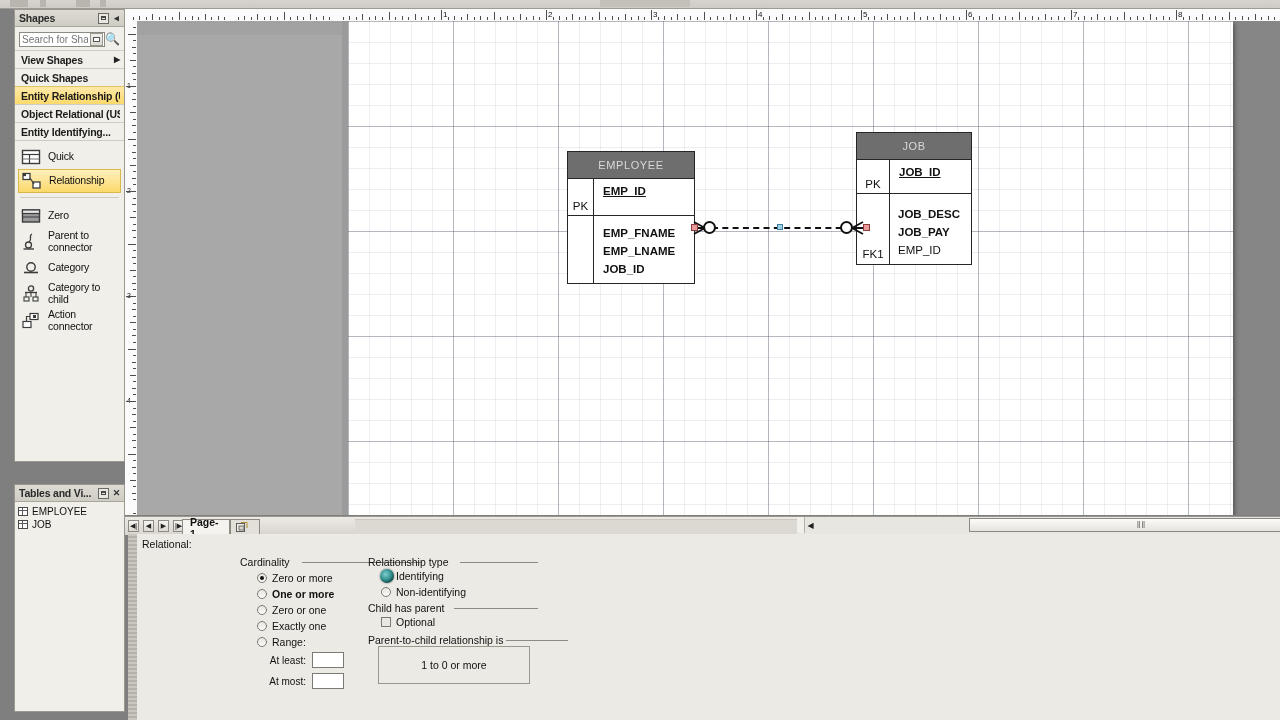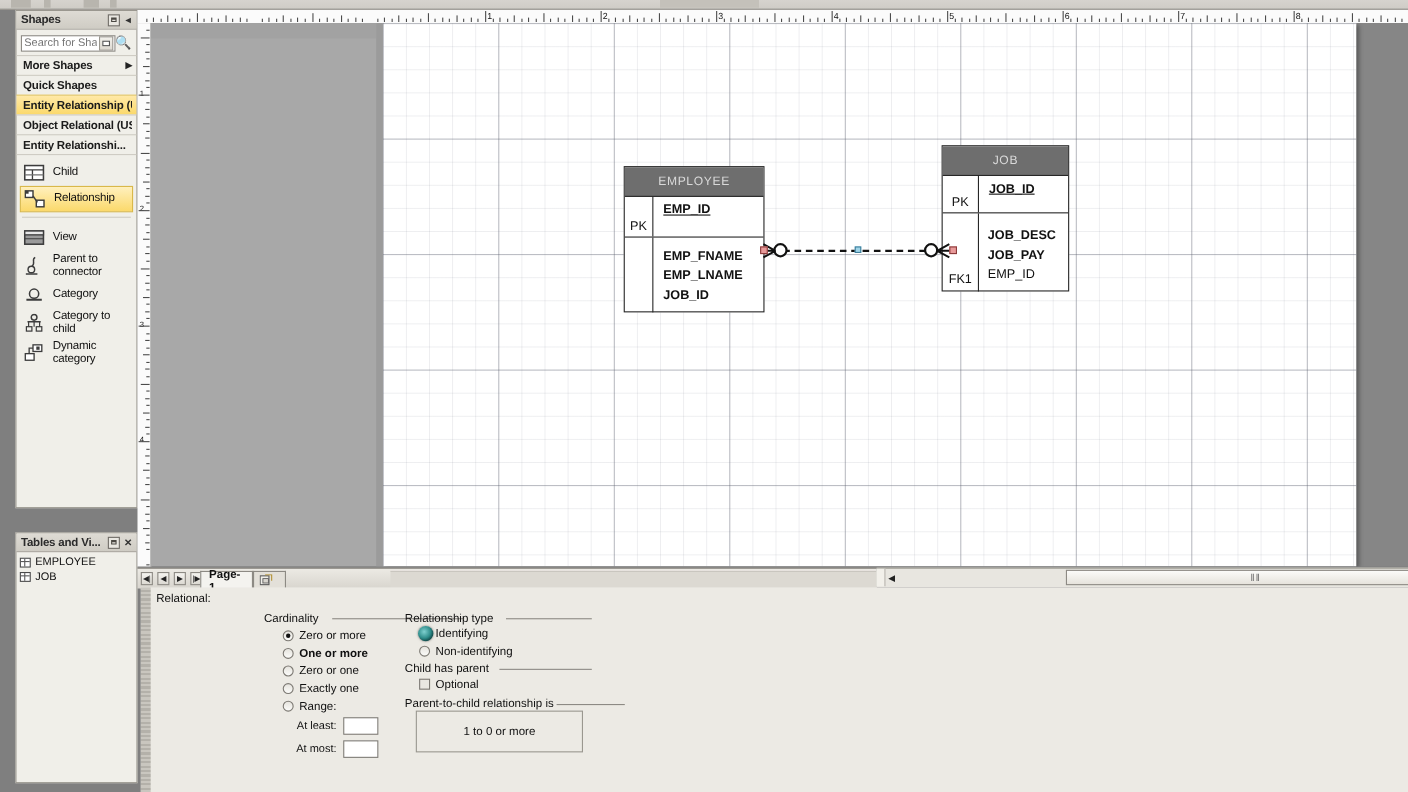--- a/index.html
+++ b/index.html
@@ -189,48 +189,48 @@
       <div class="search-box">
         <input placeholder="Search for Shapes" style="">
         <span class="sb-btn">
             <i></i>
           </span>
       </div>
       <span class="search-go">🔍</span>
     </div>
 
     <div class="menu-item">
-      <span class="lbl">More Shapes</span>
+      <span class="lbl">View Shapes</span>
       <span class="arrow">▶</span>
     </div>
     <div class="menu-item">
       <span class="lbl">Quick Shapes</span>
     </div>
     <div class="menu-item sel">
       <span class="lbl">Entity Relationship (U...</span>
     </div>
     <div class="menu-item">
       <span class="lbl">Object Relational (US ...</span>
     </div>
     <div class="menu-item hdr">
-      <span class="lbl">Entity Relationshi...</span>
+      <span class="lbl">Entity Identifying...</span>
     </div>
 
     <div class="stencil">
 
       <div class="sh-row">
         <span class="sh-ico">
           <svg width="20" height="18" viewBox="0 0 20 18">
             <rect x="1.5" y="2.5" width="17" height="13" fill="#fff" stroke="#3c3c3c" stroke-width="1.4"></rect>
             <line x1="1.5" y1="6.5" x2="18.5" y2="6.5" stroke="#3c3c3c" stroke-width="1.2"></line>
             <line x1="8.5" y1="6.5" x2="8.5" y2="15.5" stroke="#3c3c3c" stroke-width="1.2"></line>
             <line x1="1.5" y1="11" x2="18.5" y2="11" stroke="#6f6f6f" stroke-width="1"></line>
           </svg>
         </span>
-        <span class="sh-lbl">Child</span>
+        <span class="sh-lbl">Quick</span>
       </div>
 
       <div class="sh-row sel">
         <span class="sh-ico">
           <svg width="20" height="18" viewBox="0 0 20 18">
             <rect x="1" y="1.5" width="7" height="6" fill="#fff" stroke="#3c3c3c" stroke-width="1.3"></rect>
             <rect x="1" y="1.5" width="3" height="2.6" fill="#3c3c3c"></rect>
             <rect x="11" y="10" width="7" height="6" fill="#fff" stroke="#3c3c3c" stroke-width="1.3"></rect>
             <path d="M8 6 L12 12" stroke="#3c3c3c" stroke-width="1.3" fill="none"></path>
           </svg>
@@ -241,21 +241,21 @@
       <div class="sh-sep"></div>
 
       <div class="sh-row">
         <span class="sh-ico">
           <svg width="20" height="18" viewBox="0 0 20 18">
             <rect x="1.5" y="3" width="17" height="12" fill="#9a9a9a" stroke="#3c3c3c" stroke-width="1.4"></rect>
             <rect x="1.5" y="3" width="17" height="3.5" fill="#e8e8e8" stroke="#3c3c3c" stroke-width="1.2"></rect>
             <line x1="1.5" y1="10" x2="18.5" y2="10" stroke="#3c3c3c" stroke-width="1"></line>
           </svg>
         </span>
-        <span class="sh-lbl">View</span>
+        <span class="sh-lbl">Zero</span>
       </div>
 
       <div class="sh-row">
         <span class="sh-ico">
           <svg width="20" height="18" viewBox="0 0 20 18">
             <path d="M11 1 C7 3 12 6 8 9" stroke="#3c3c3c" stroke-width="1.3" fill="none"></path>
             <circle cx="7.5" cy="12" r="3" fill="none" stroke="#3c3c3c" stroke-width="1.3"></circle>
             <line x1="2.5" y1="16" x2="13" y2="16" stroke="#3c3c3c" stroke-width="1.4"></line>
           </svg>
         </span>
@@ -287,21 +287,21 @@
 
       <div class="sh-row">
         <span class="sh-ico">
           <svg width="20" height="18" viewBox="0 0 20 18">
             <rect x="9" y="1.5" width="8" height="6" fill="#fff" stroke="#3c3c3c" stroke-width="1.2"></rect>
             <rect x="2" y="9.5" width="8" height="6" fill="#fff" stroke="#3c3c3c" stroke-width="1.2"></rect>
             <path d="M9 4.5 L5.5 4.5 L5.5 9.5" stroke="#3c3c3c" stroke-width="1.2" fill="none"></path>
             <rect x="12" y="3" width="3" height="3" fill="#3c3c3c"></rect>
           </svg>
         </span>
-        <span class="sh-lbl">Dynamic category</span>
+        <span class="sh-lbl">Action connector</span>
       </div>
 
     </div>
   </div>
 
   <div class="tables-panel">
     <div class="panel-title">
       <span class="t">Tables and Vi...</span>
       <span class="ttl-btn box">
           <i></i>

